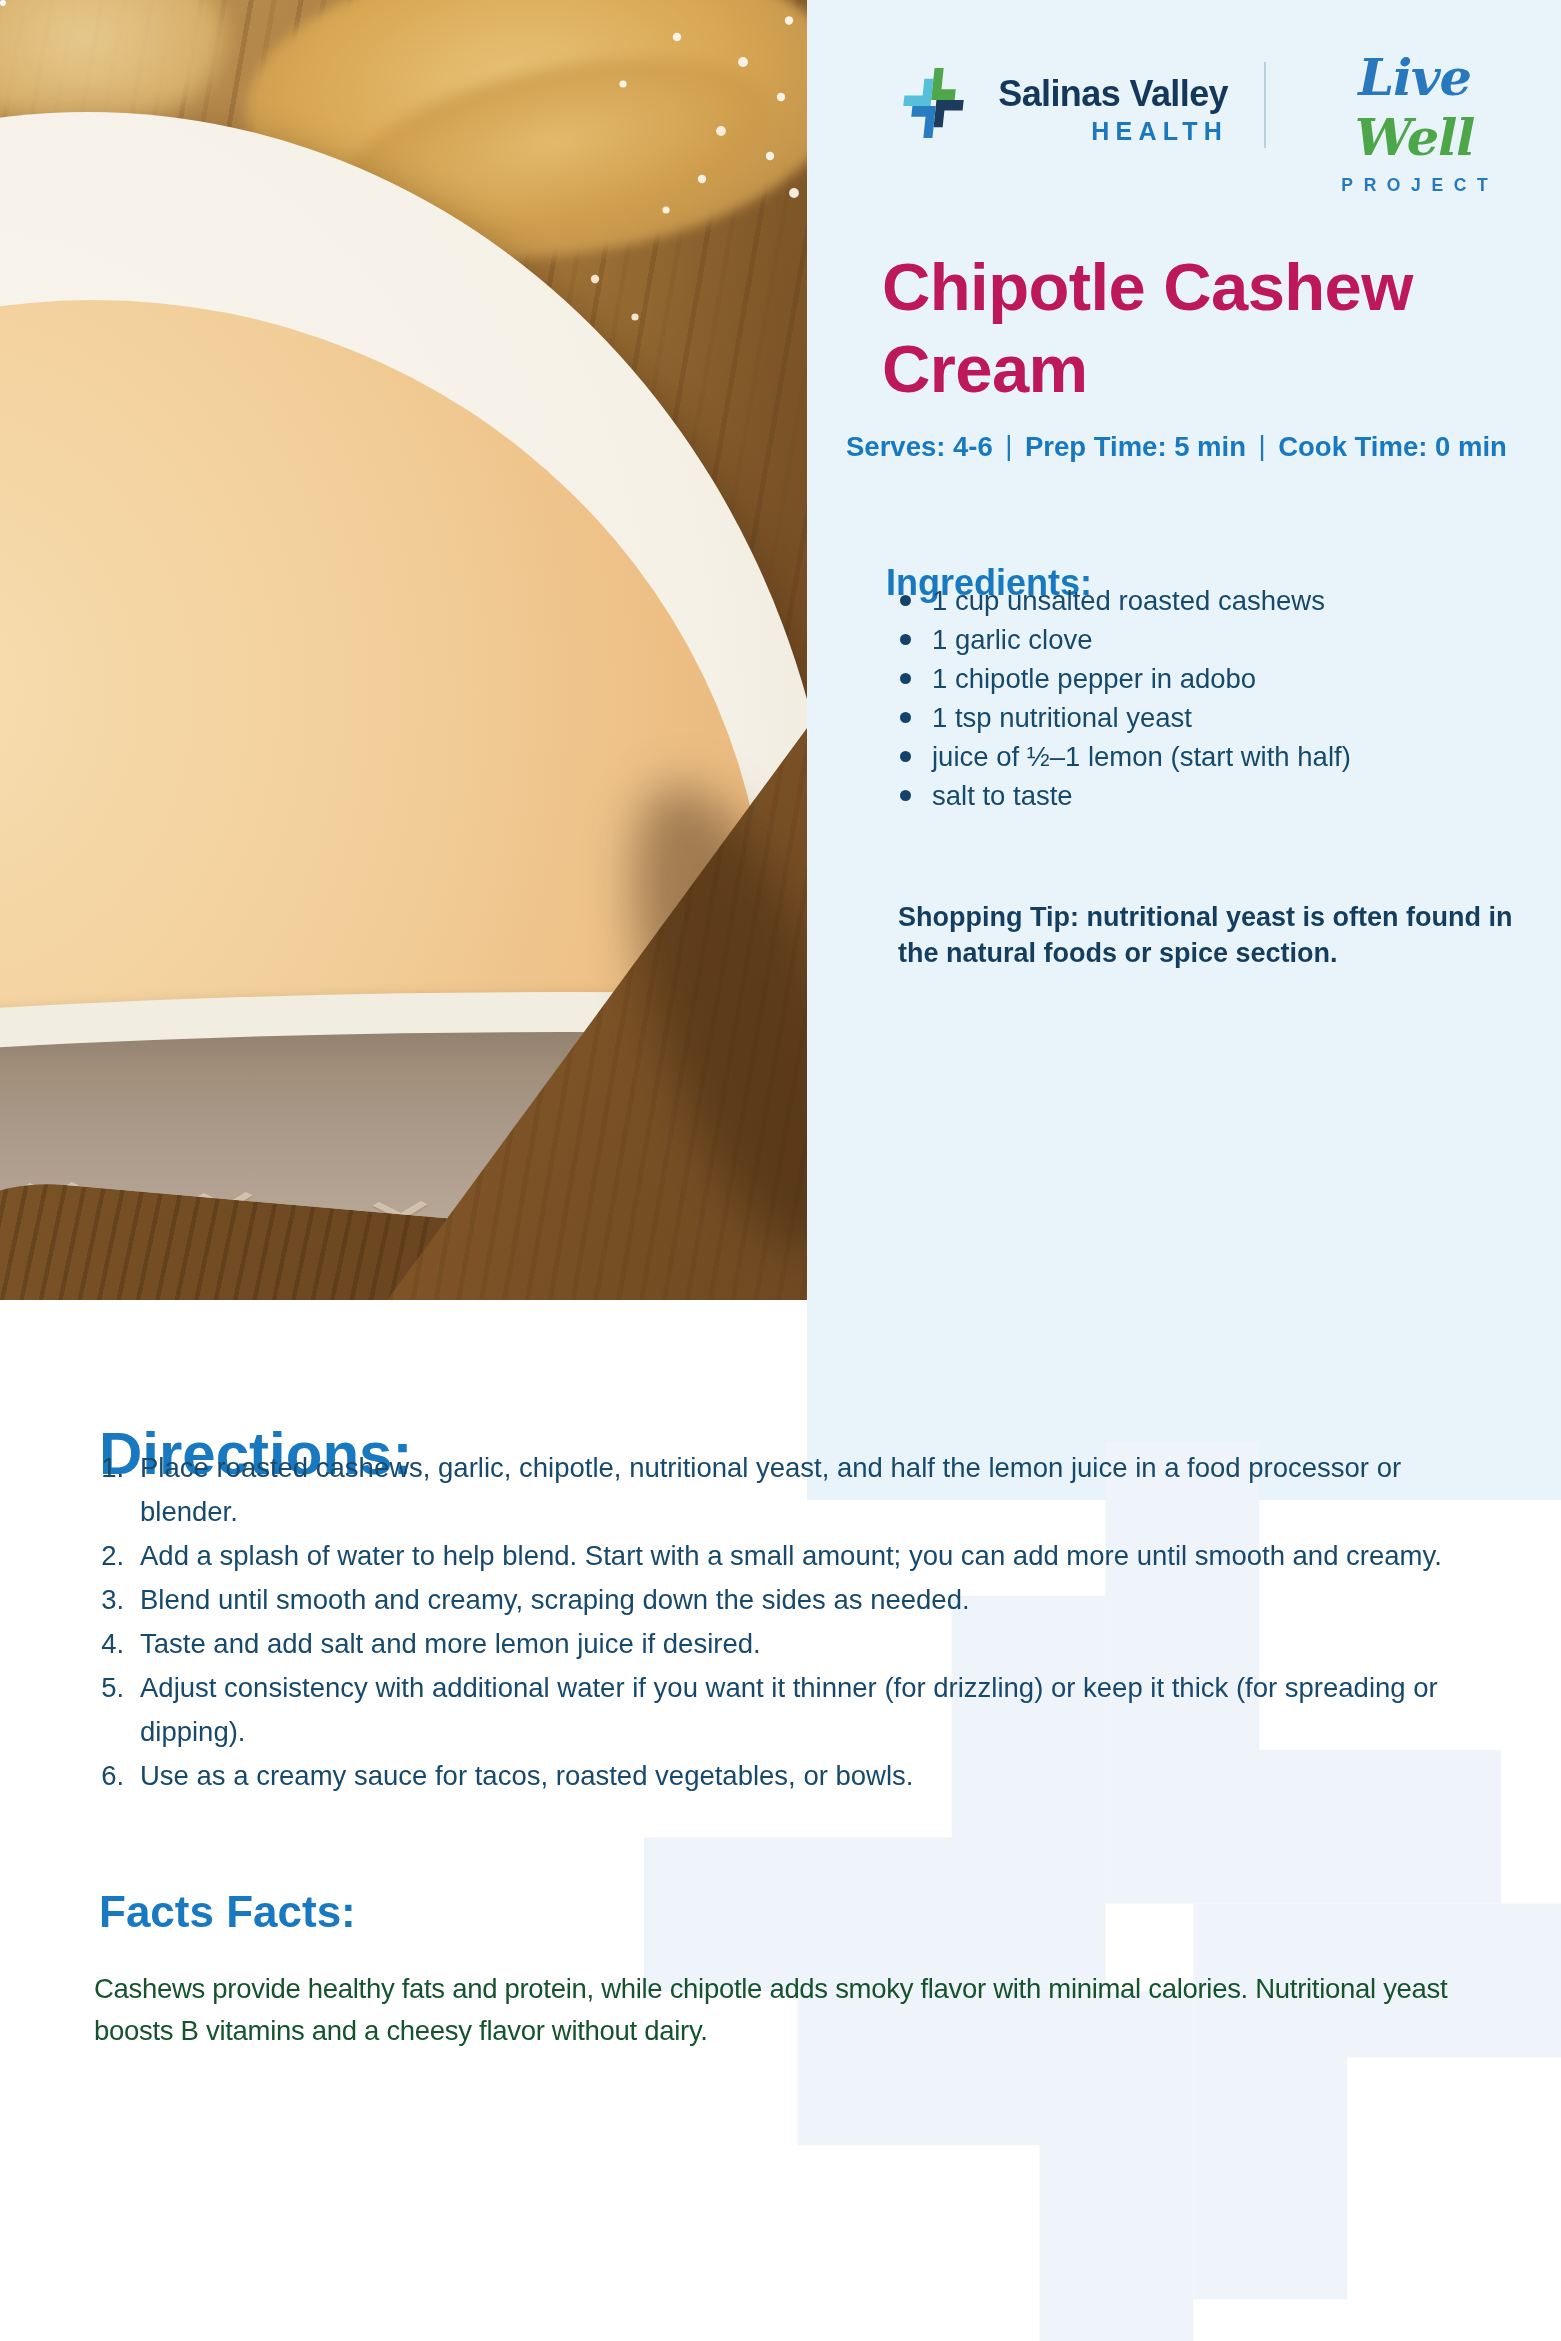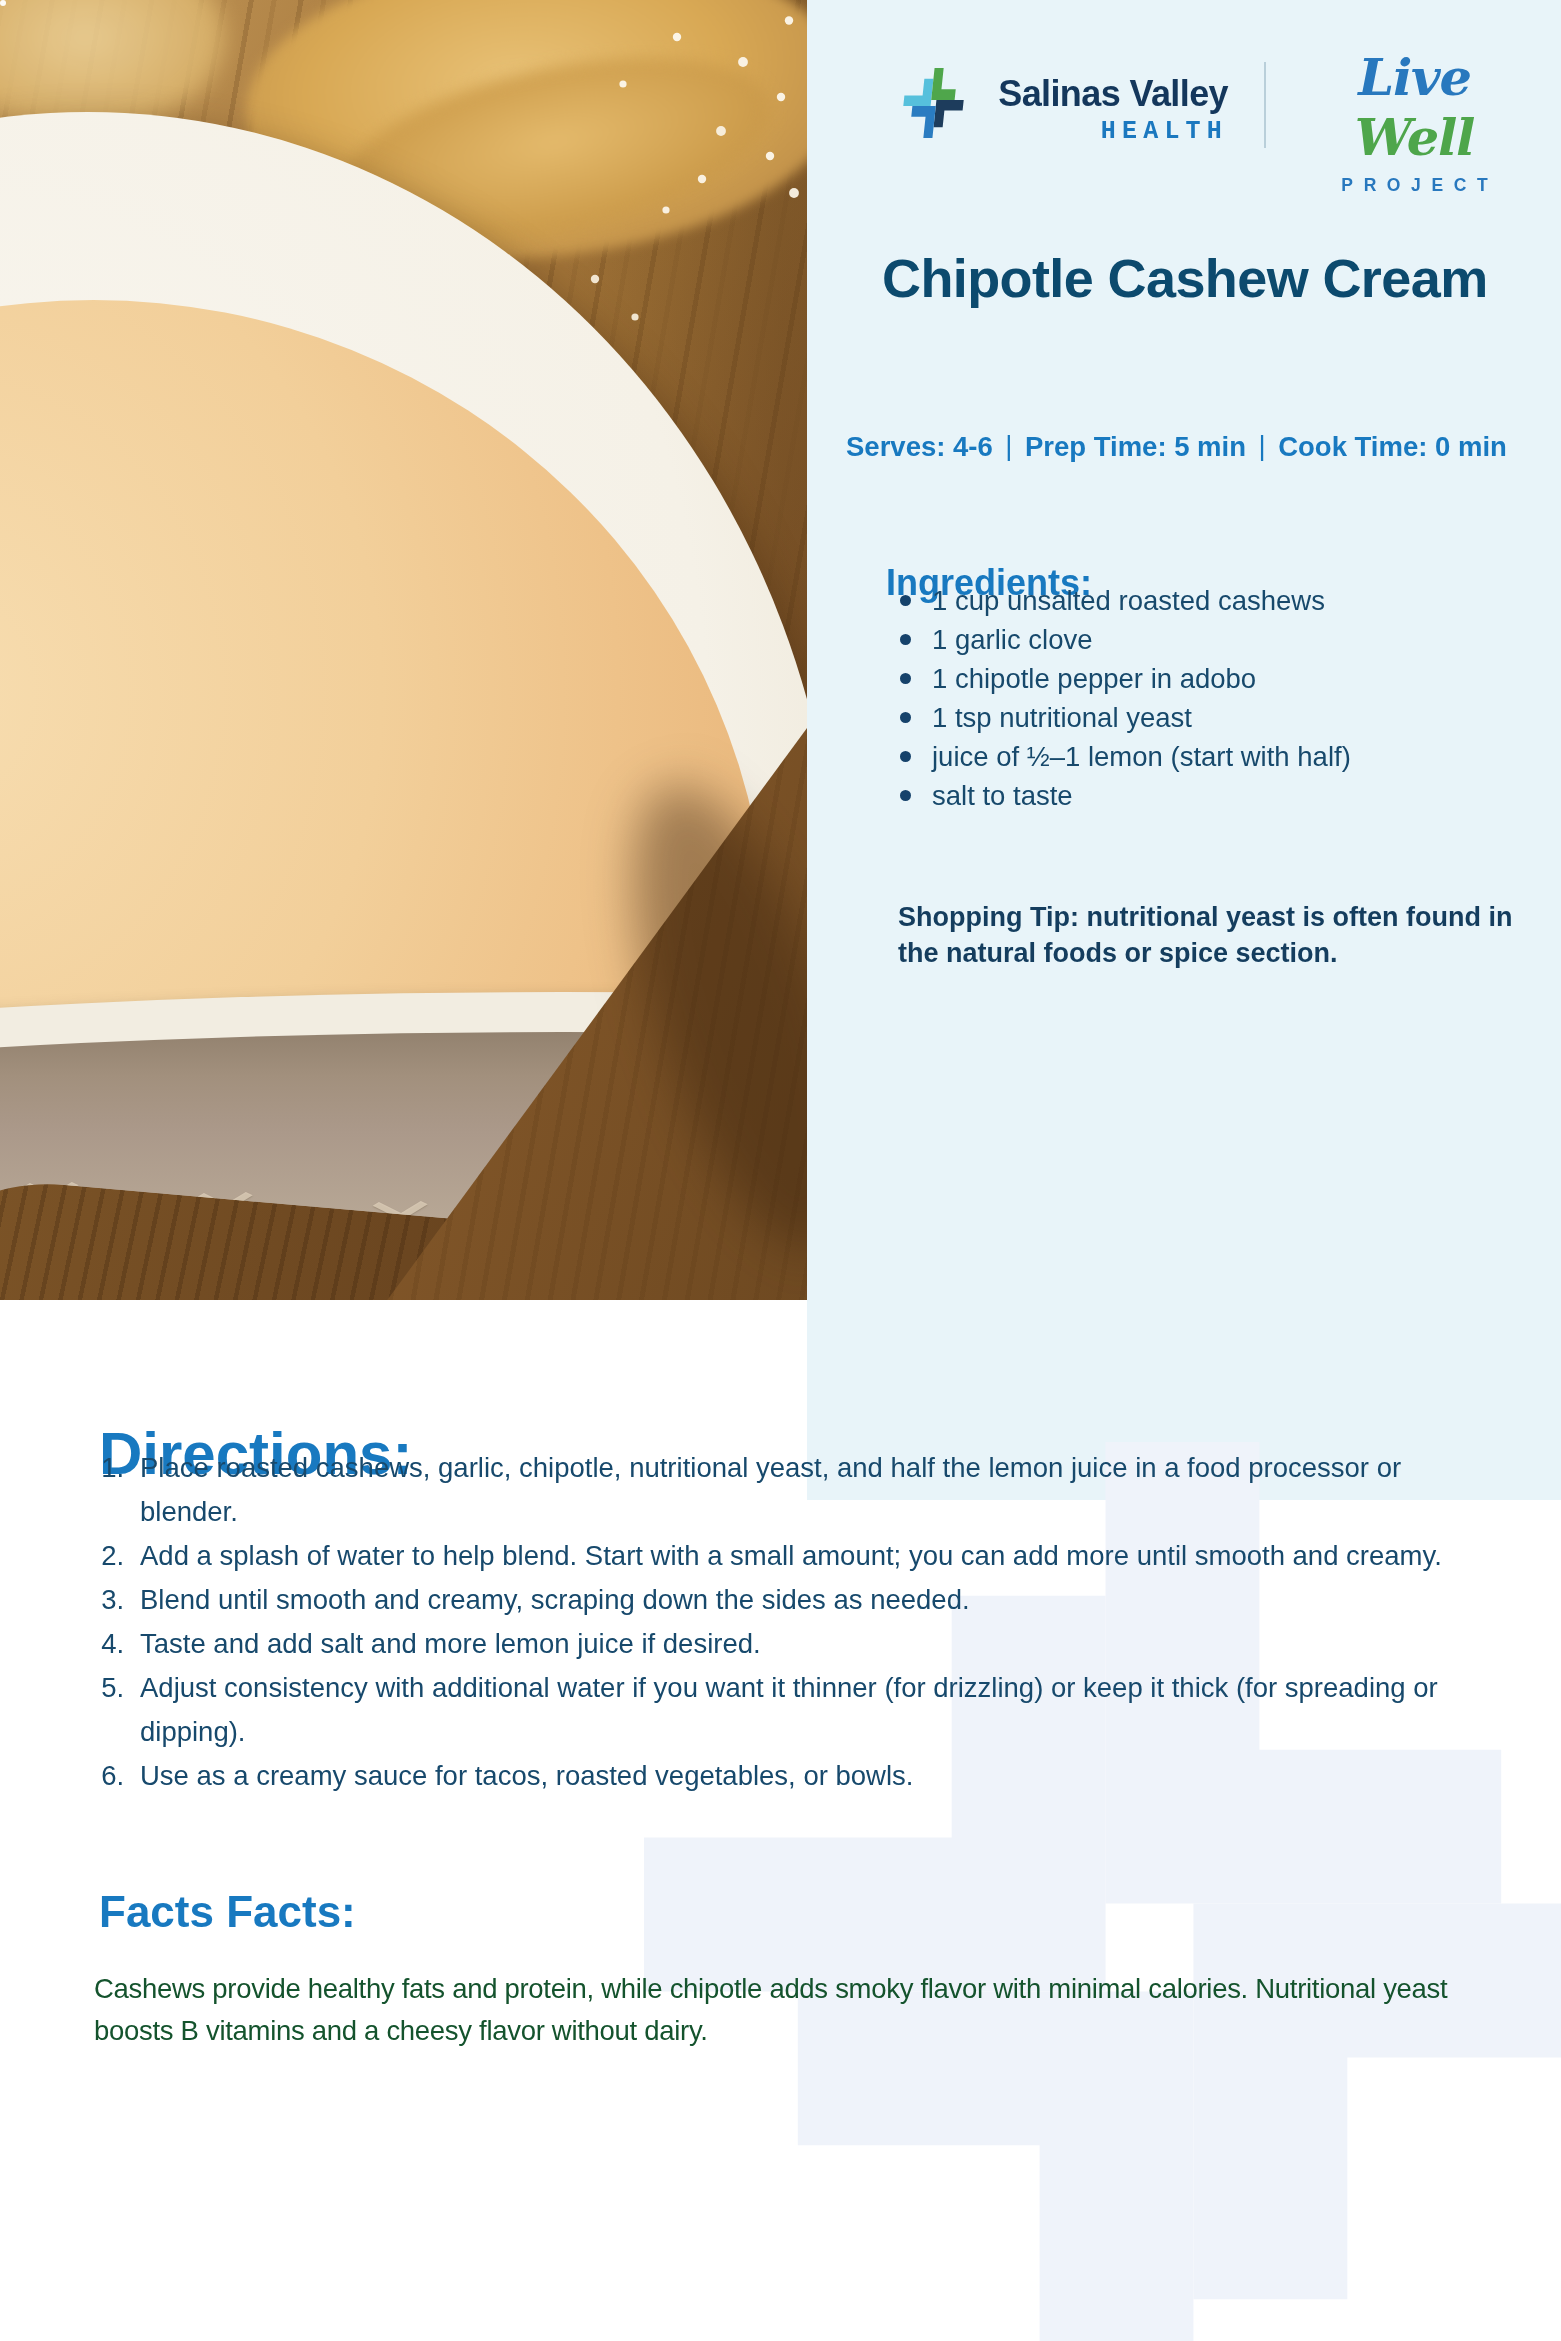--- a/index.html
+++ b/index.html
@@ -79,30 +79,30 @@
   .bowl-side-shadow{
     position:absolute;left:659px;top:774px;width:169px;height:487px;border-radius:50%;
     transform:rotate(-18deg);background:rgba(58,34,12,.42);filter:blur(24px);
   }
   
   .panel{position:absolute;left:807px;top:0;width:754px;height:1500px;background:#e8f4f9;}
   .brand{position:absolute;left:0;top:0;width:100%;height:175px;}
   .cross-logo{position:absolute;left:94px;top:65px;width:65px;height:76px;transform:skewX(-6deg);}
   .salinas-wordmark{position:absolute;left:164px;top:75px;width:257px;text-align:right;}
   .salinas-name{font-size:36px;font-weight:700;color:#14375c;letter-spacing:-0.6px;line-height:37px;}
-  .salinas-health{font-size:25px;font-weight:700;color:#1b78bf;letter-spacing:6.2px;margin-top:5px;font-family:Liberation Mono, monospace;}
+  .salinas-health{font-size:25px;font-weight:700;color:#1b78bf;letter-spacing:6.2px;margin-top:5px;}
   .logo-divider{position:absolute;left:457px;top:62px;width:1.9px;height:86px;background:#b9cfda;}
   .livewell{position:absolute;left:495px;top:47px;width:225px;text-align:center;}
   .livewell-script{font-family:"DejaVu Serif",serif;font-style:italic;font-weight:700;font-size:51px;line-height:60px;letter-spacing:-1.2px;}
   .lw-live{color:#2878be;}
   .lw-well{color:#4ea64b;}
   .livewell-project{font-size:17.5px;font-weight:700;color:#2878be;letter-spacing:10.6px;margin-top:8px;text-indent:10.6px;}
   .title{
     position:absolute;left:75px;top:201px;width:662px;
-    font-size:54px;line-height:82px;font-weight:700;color:#0c4a6e;letter-spacing:-0.6px;
+    font-size:67px;line-height:82px;font-weight:700;color:#be185d;letter-spacing:-0.6px;
   }
   .meta{position:absolute;left:39px;top:431px;width:706px;font-size:27.5px;font-weight:700;color:#1879c0;white-space:nowrap;}
   .meta .sep{font-weight:400;padding:0 12.5px;position:relative;top:-1.2px;}
   .ing-heading{position:absolute;left:79px;top:532px;font-size:36px;font-weight:700;color:#1879c0;}
   .ingredients{position:absolute;left:79px;top:581px;width:662px;margin:0;padding:0;list-style:none;}
   .ingredients li{
     position:relative;font-size:27.5px;line-height:39px;color:#17496c;padding-left:46px;
   }
   .ingredients li::before{
     content:"";position:absolute;left:13.7px;top:13.7px;width:11.2px;height:11.2px;border-radius:50%;background:#15426b;

